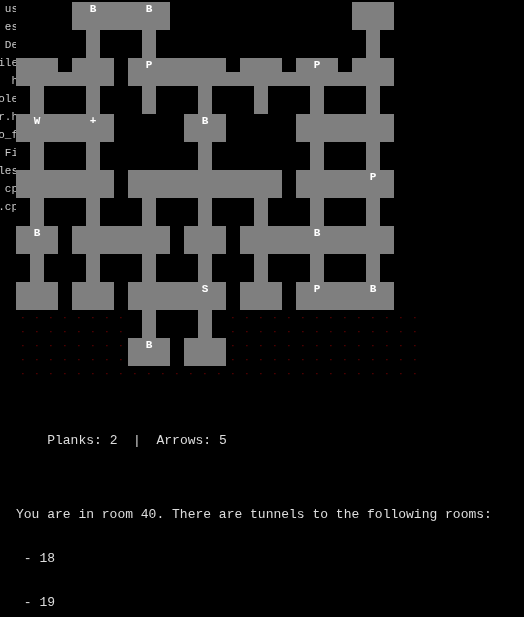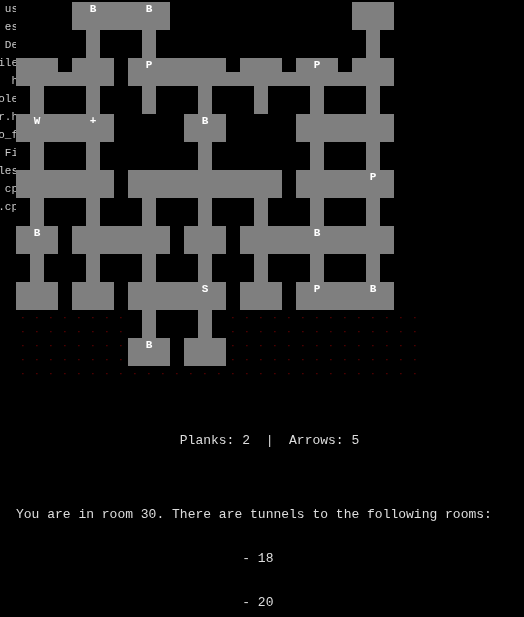--- a/index.html
+++ b/index.html
@@ -53,21 +53,21 @@
     .dot { color: #8b0000; font-size: 8px; }
     .room { background: #7f7f7f; color: #fff; }
     .corr { background: #7f7f7f; }
     .label { font-weight: bold; }
     .info {
       position: absolute;
       left: 16px;
       top: 390px;
       white-space: pre;
     }
-    .line { line-height: 14px; height: 14px; text-align: center; }
+    .line { line-height: 14px; height: 14px; }
   </style>
 </head>
 <body>
 
 <div class="sidebar">
   <div class="sidebar-inner" id="sidebar-inner"><div style="height:18px;overflow:hidden;text-align:right;">us</div><div style="height:18px;overflow:hidden;text-align:right;">es</div><div style="height:18px;overflow:hidden;text-align:right;">De</div><div style="height:18px;overflow:hidden;text-align:right;">ile</div><div style="height:18px;overflow:hidden;text-align:right;">h</div><div style="height:18px;overflow:hidden;text-align:right;">ole</div><div style="height:18px;overflow:hidden;text-align:right;">r.h</div><div style="height:18px;overflow:hidden;text-align:right;">o_f</div><div style="height:18px;overflow:hidden;text-align:right;">Fi</div><div style="height:18px;overflow:hidden;text-align:right;">les</div><div style="height:18px;overflow:hidden;text-align:right;">cp</div><div style="height:18px;overflow:hidden;text-align:right;">.cp</div></div>
 </div>
 
 <div class="grid-wrap">
   <div class="grid" id="grid">
@@ -855,23 +855,23 @@
       <div class="cell bg dot">·</div>
       <div class="cell bg dot">·</div>
     </div>
 </div>
 
 <div class="info">
   <div class="line">
     <span>Planks:</span> <span>2</span>  <span>|</span>  <span>Arrows:</span> <span>5</span>
   </div>
   <div class="line"></div>
-  <div class="line">You are in room 30. There are tunnels to the following rooms:</div>
+  <div class="line">You are in room 40. There are tunnels to the following rooms:</div>
   <div class="line"> - 18</div>
-  <div class="line"> - 20</div>
+  <div class="line"> - 19</div>
   
   
   
   
   
   
   
   
   
   

